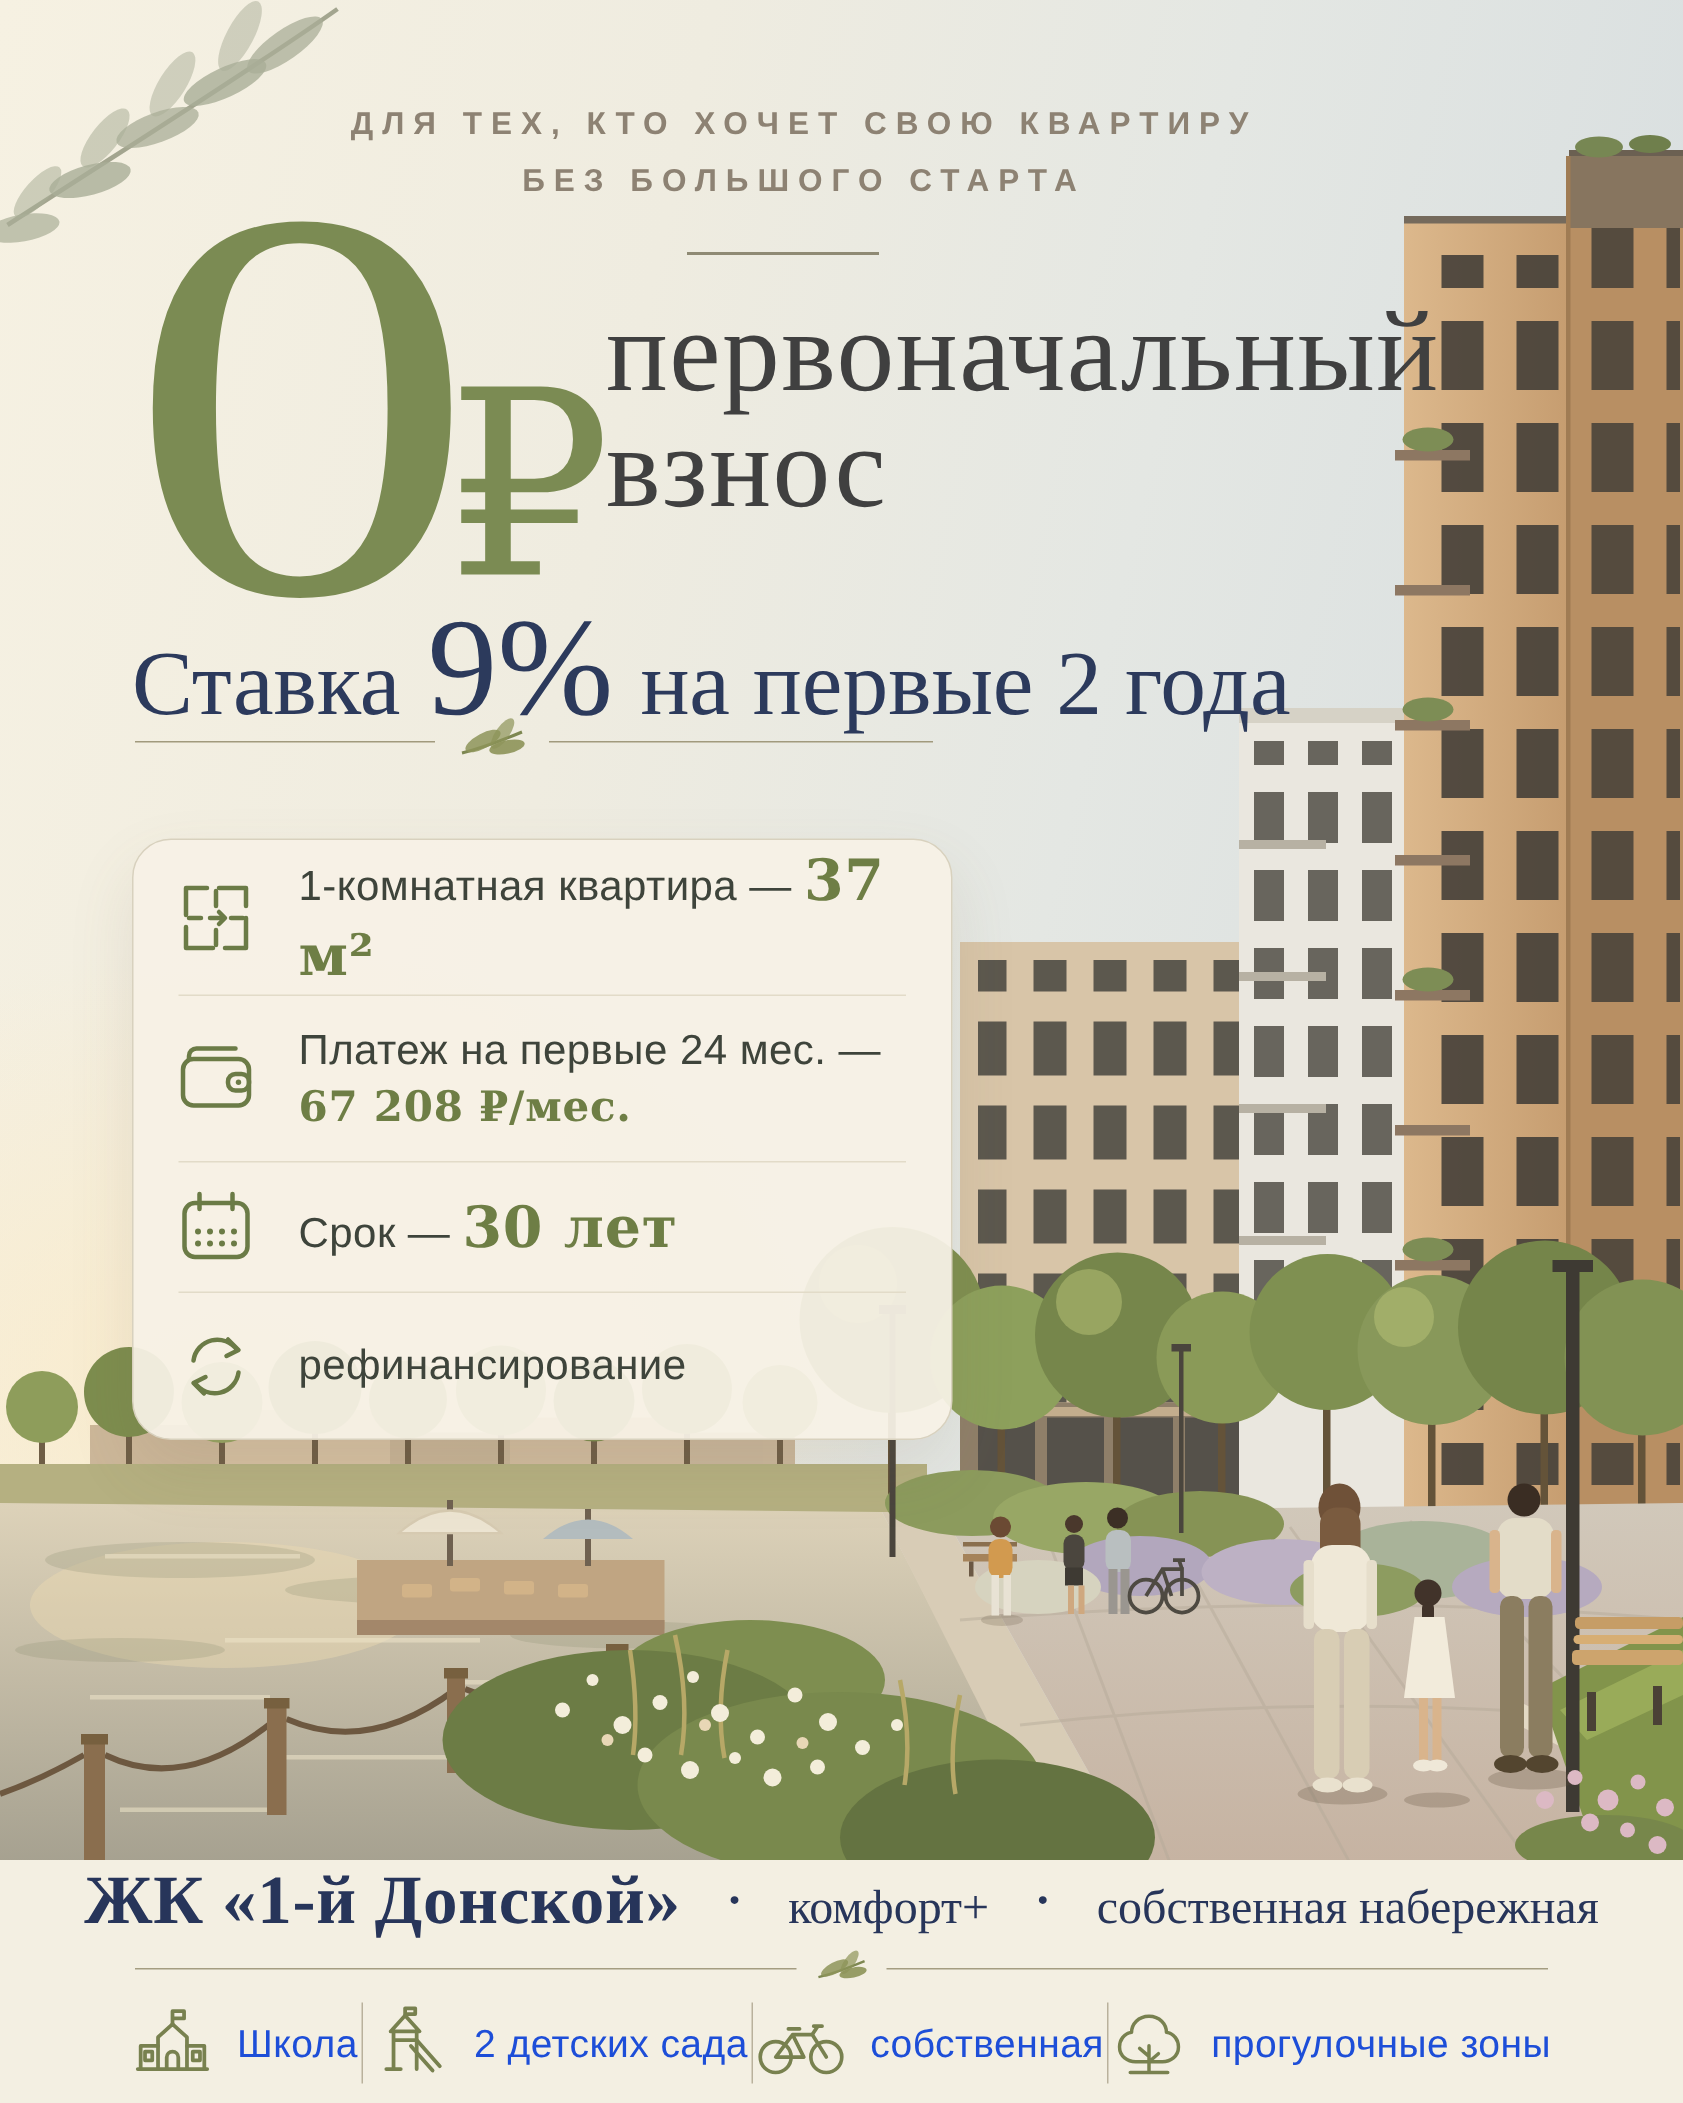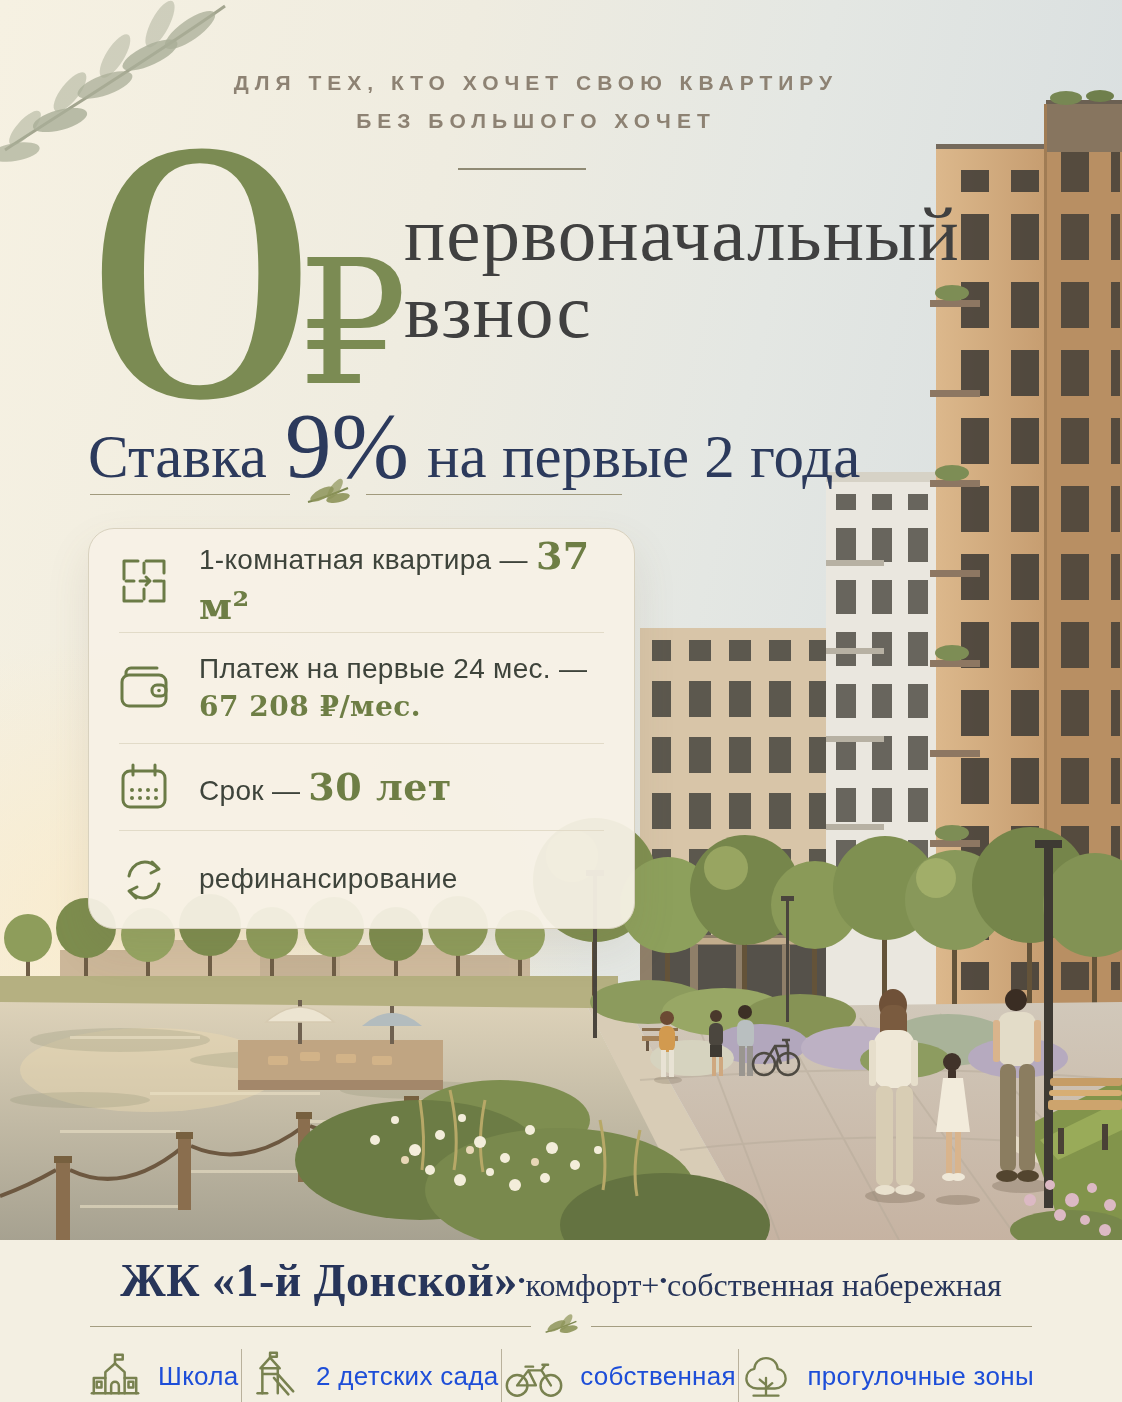--- a/index.html
+++ b/index.html
@@ -20,37 +20,37 @@
   .rate{position:absolute;left:88px;top:392px;font-family:"Liberation Serif",serif;
     color:#2c3a5c;white-space:nowrap;}
   .rate span{vertical-align:baseline;}
   .rate-pre,.rate-suf{font-size:61px;}
   .rate-big{font-size:93px;margin:0 14px;}
   .hero-divider{position:absolute;left:90px;top:478px;width:532px;display:flex;align-items:center;gap:12px;}
   .hline{height:1px;background:#a19a7d;}
   .hero-divider .l1{width:200px;} .hero-divider .l2{flex:1;}
 
   
-  .card{position:absolute;left:88px;top:528px;width:547px;box-sizing:border-box;
+  .card{position:absolute;left:88px;top:559px;width:547px;box-sizing:border-box;
     border-radius:26px;background:rgba(246,241,229,.94);border:1.5px solid #d8d1be;
     box-shadow:0 20px 44px rgba(115,100,75,.12);padding:0 26px;}
   .crow{display:flex;align-items:center;gap:26px;}
   .r1{height:103px;} .r2{height:110px;} .r3{height:86px;} .r4{height:97px;}
   .csep{height:1px;background:#e2dbc8;margin:0 4px;}
   .cicon{width:58px;height:58px;flex:none;display:flex;align-items:center;justify-content:center;}
   .cicon svg{stroke:#6b7b46;fill:none;stroke-width:3;stroke-linecap:round;stroke-linejoin:round;}
   .clabel{font-size:28px;color:#3e443b;line-height:1.3;letter-spacing:.3px;}
   .cval{font-family:"DejaVu Serif","Liberation Serif",serif;font-weight:700;color:#6e7e45;
     font-size:38px;letter-spacing:.5px;}
   .r2 .cval{font-size:28px;margin-top:2px;}
 
   
   .footer{position:absolute;left:0;top:1240px;width:1122px;height:162px;background:#f3efe2;}
-  .project-row{display:flex;justify-content:center;align-items:baseline;
-    margin-top:14px;font-family:"Liberation Serif",serif;color:#27355a;}
+  .project-row{display:flex;justify-content:center;align-items:baseline;gap:32px;
+    font-family:"Liberation Serif",serif;color:#27355a;}
   .project{font-size:46px;font-weight:700;letter-spacing:.5px;}
   .fdot{font-size:22px;position:relative;top:-8px;}
   .ftag{font-size:32px;}
   .footer-divider{display:flex;align-items:center;gap:10px;margin:6px 90px 0;}
   .footer-divider .hline{flex:1;background:#a49d81;}
   .amenities{display:flex;align-items:center;justify-content:space-between;margin:10px 88px 0;}
   .amen{display:flex;align-items:center;gap:16px;}
   .amen svg{stroke:#78814f;fill:none;stroke-width:2.6;stroke-linecap:round;stroke-linejoin:round;}
   .amen-label{font-size:26px;color:#1d4ed8;letter-spacing:.3px;}
   .vsep{width:1px;height:54px;background:#b9b19c;}
@@ -396,21 +396,21 @@
       <ellipse cx="105" cy="85" rx="29" ry="10" transform="rotate(-20 105 85)" opacity="0.75"></ellipse>
       <ellipse cx="70" cy="92" rx="24" ry="9" transform="rotate(-52 70 92)" opacity="0.55"></ellipse>
       <ellipse cx="60" cy="120" rx="28" ry="10" transform="rotate(-15 60 120)" opacity="0.8"></ellipse>
       <ellipse cx="25" cy="128" rx="22" ry="8" transform="rotate(-48 25 128)" opacity="0.55"></ellipse>
       <ellipse cx="15" cy="152" rx="25" ry="9" transform="rotate(-10 15 152)" opacity="0.7"></ellipse>
     </g>
   </svg>
 
   <div class="tagline">
     <div>ДЛЯ ТЕХ, КТО ХОЧЕТ СВОЮ КВАРТИРУ</div>
-    <div>БЕЗ БОЛЬШОГО ХОЧЕТ</div>
+    <div>БЕЗ БОЛЬШОГО СТАРТА</div>
   </div>
 
   <div class="zero">0</div>
   <div class="ruble">₽</div>
   <div class="title-rule"></div>
   <div class="hero-title">
     <div>первоначальный</div>
     <div>взнос</div>
   </div>
 

